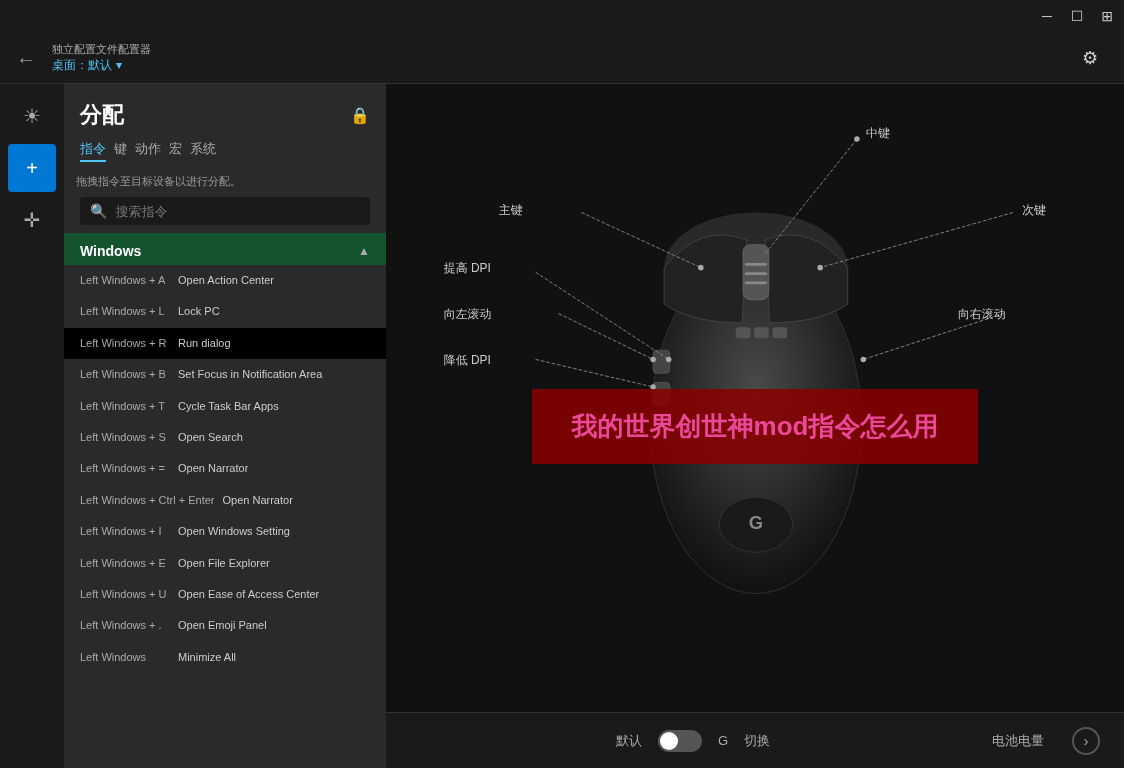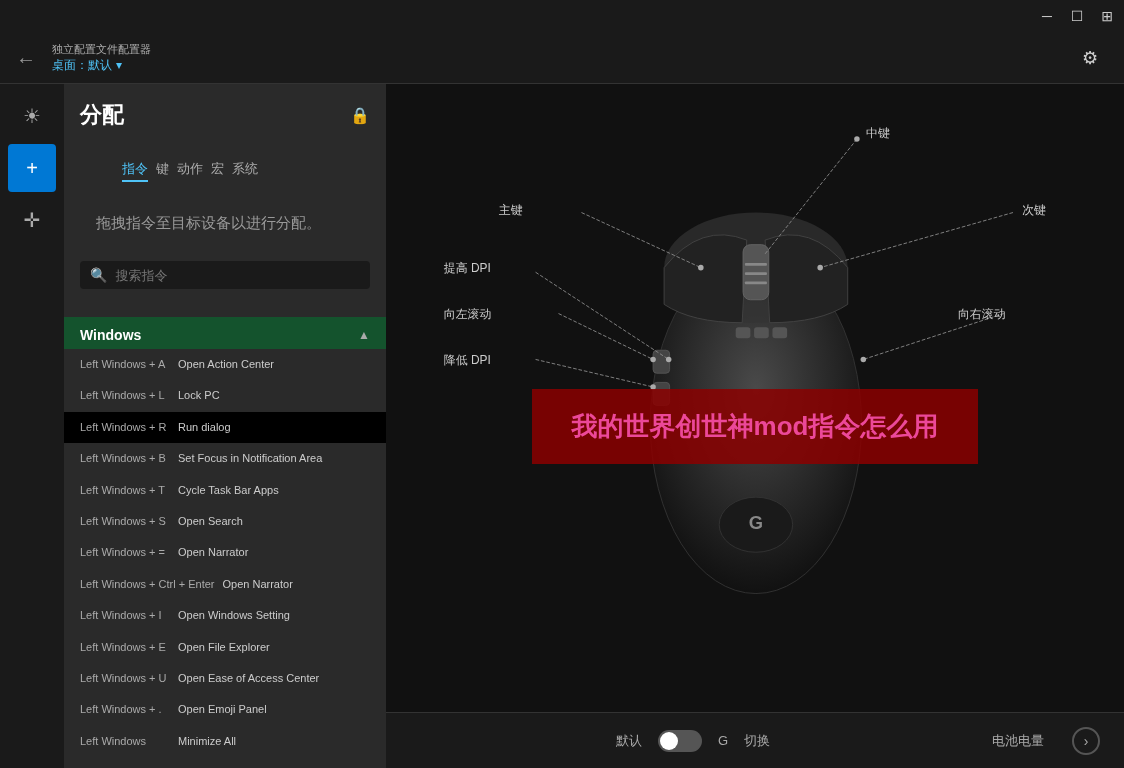--- a/index.html
+++ b/index.html
@@ -116,60 +116,58 @@
     .commands-panel {
       position: absolute;
       top: 84px;
       left: 64px;
       width: 322px;
       bottom: 0;
       background: #2a2a2a;
       display: flex;
       flex-direction: column;
       overflow: hidden;
-      gap: 20px;
     }
     .panel-header {
       display: flex;
       align-items: center;
       justify-content: space-between;
       padding: 16px 16px 8px;
     }
     .panel-title {
       font-size: 22px;
       font-weight: bold;
       color: #fff;
     }
     .lock-icon {
       color: #aaa;
       font-size: 16px;
     }
     .tab-row {
       display: flex;
       padding: 0 16px 8px;
       gap: 8px;
-      margin-left: 42px;
     }
     .tab-item {
       font-size: 13px;
       color: #4fc3f7;
       cursor: pointer;
       padding: 2px 0;
       border-bottom: 2px solid transparent;
     }
     .tab-item.active {
       border-bottom: 2px solid #4fc3f7;
     }
     .tab-item.inactive {
       color: #aaa;
     }
     .drag-hint {
-      font-size: 15px;
+      font-size: 11px;
       color: #999;
-      padding: 4px 32px 8px;
+      padding: 4px 12px 8px;
     }
     .search-box {
       display: flex;
       align-items: center;
       margin: 0 16px 8px;
       background: #1a1a1a;
       border-radius: 4px;
       padding: 6px 10px;
       gap: 8px;
     }

